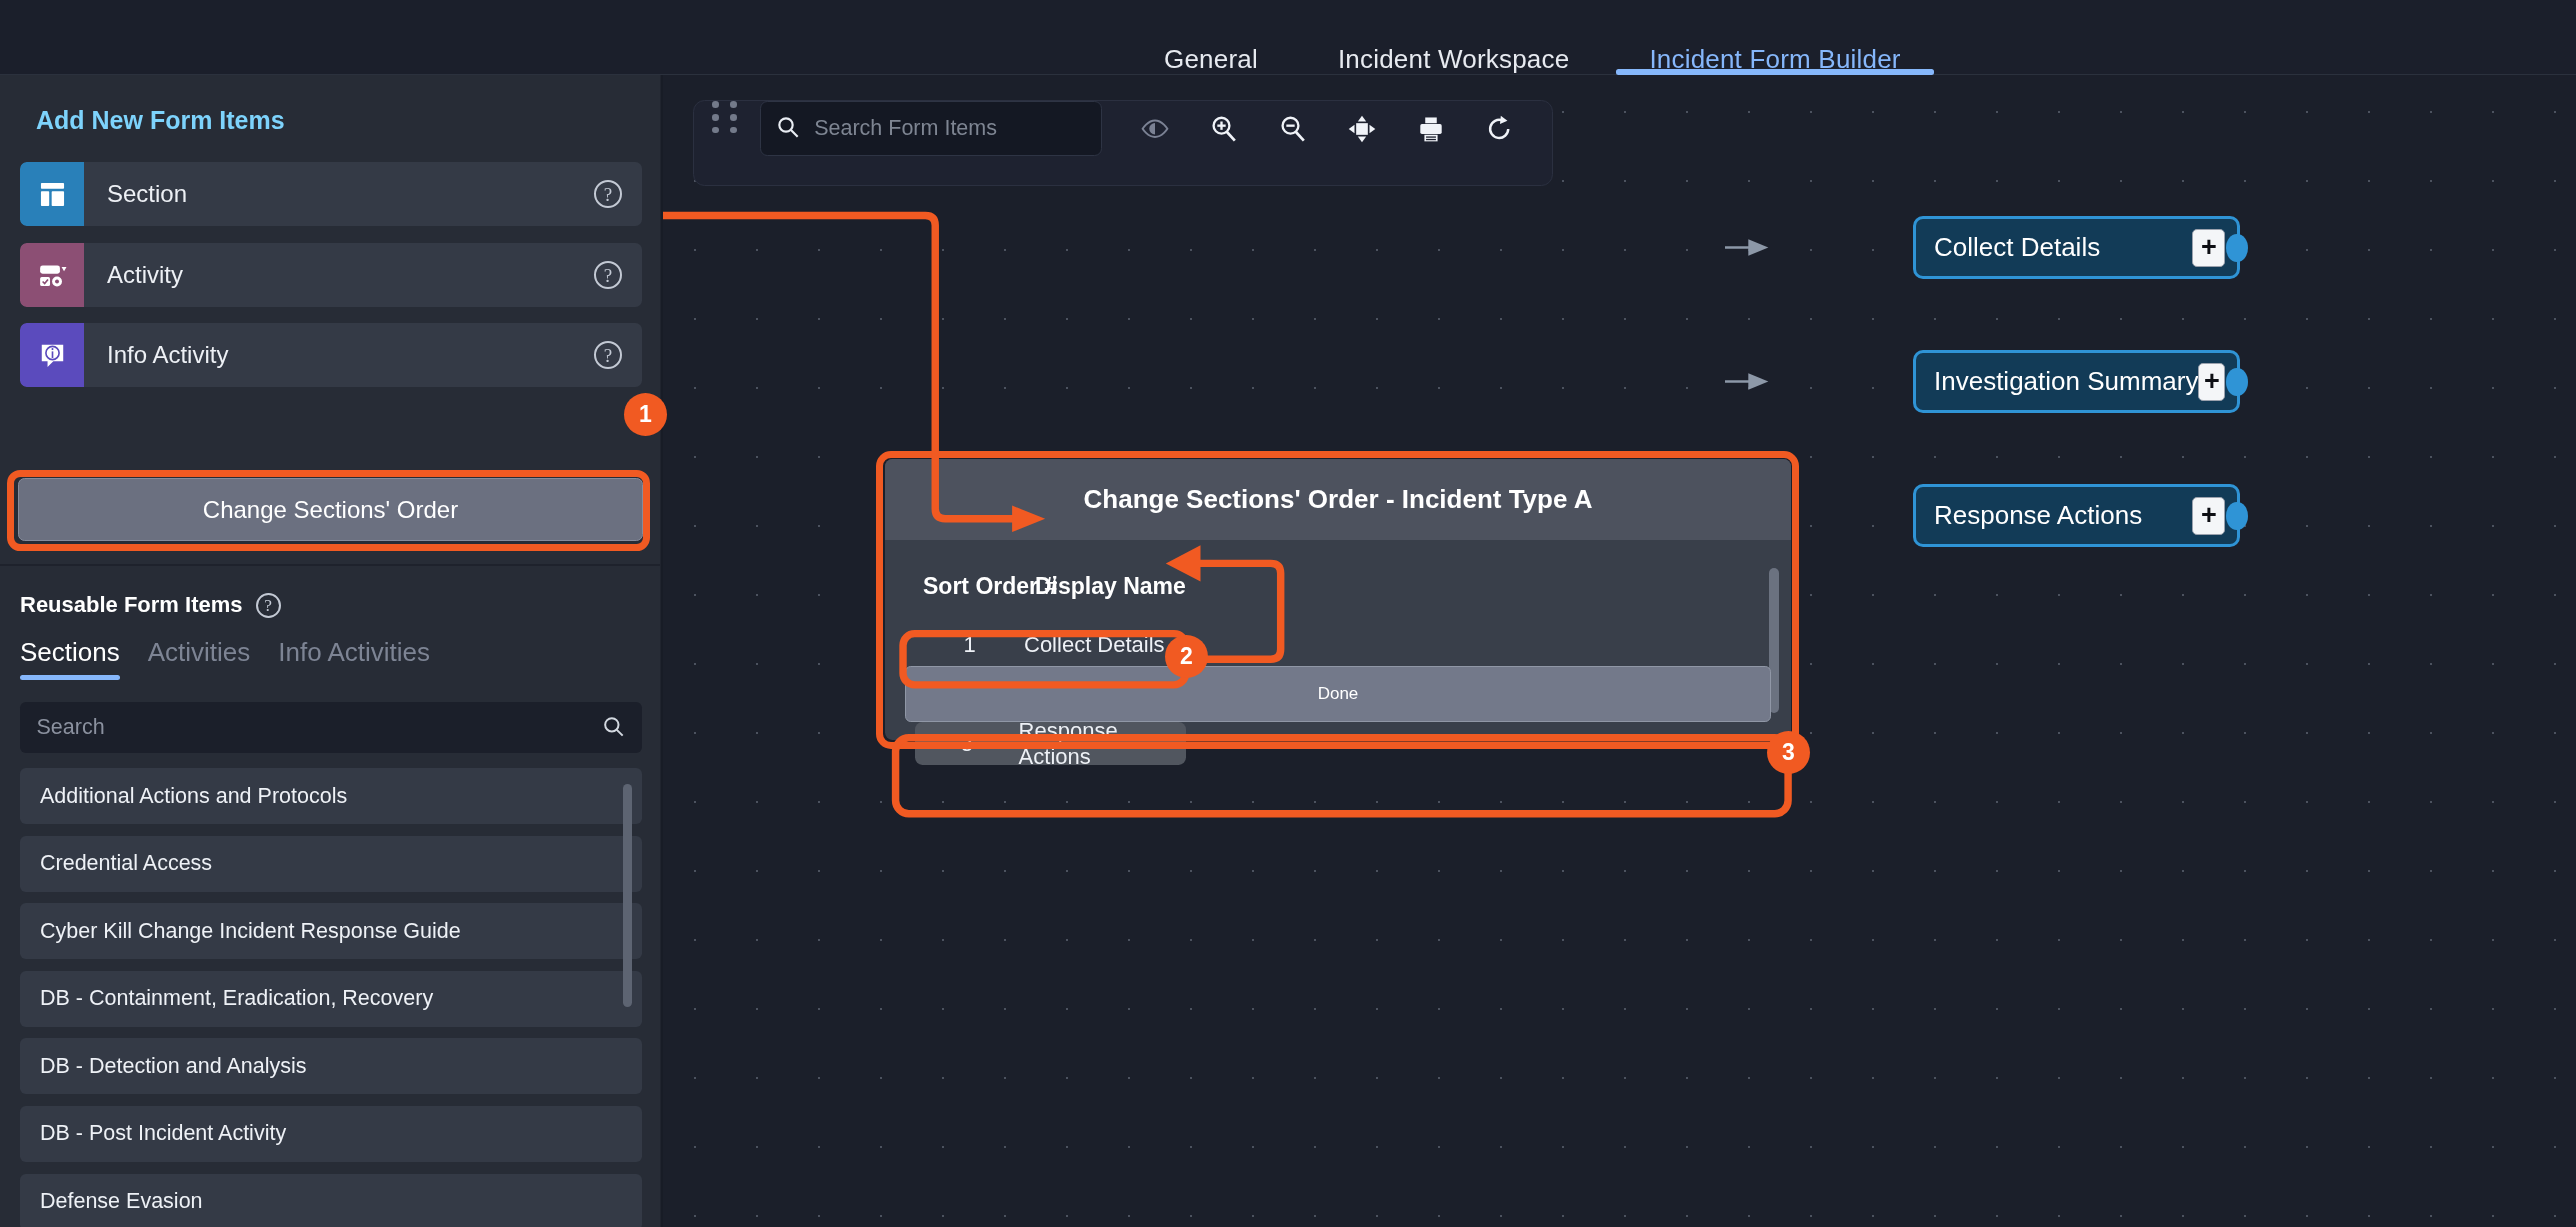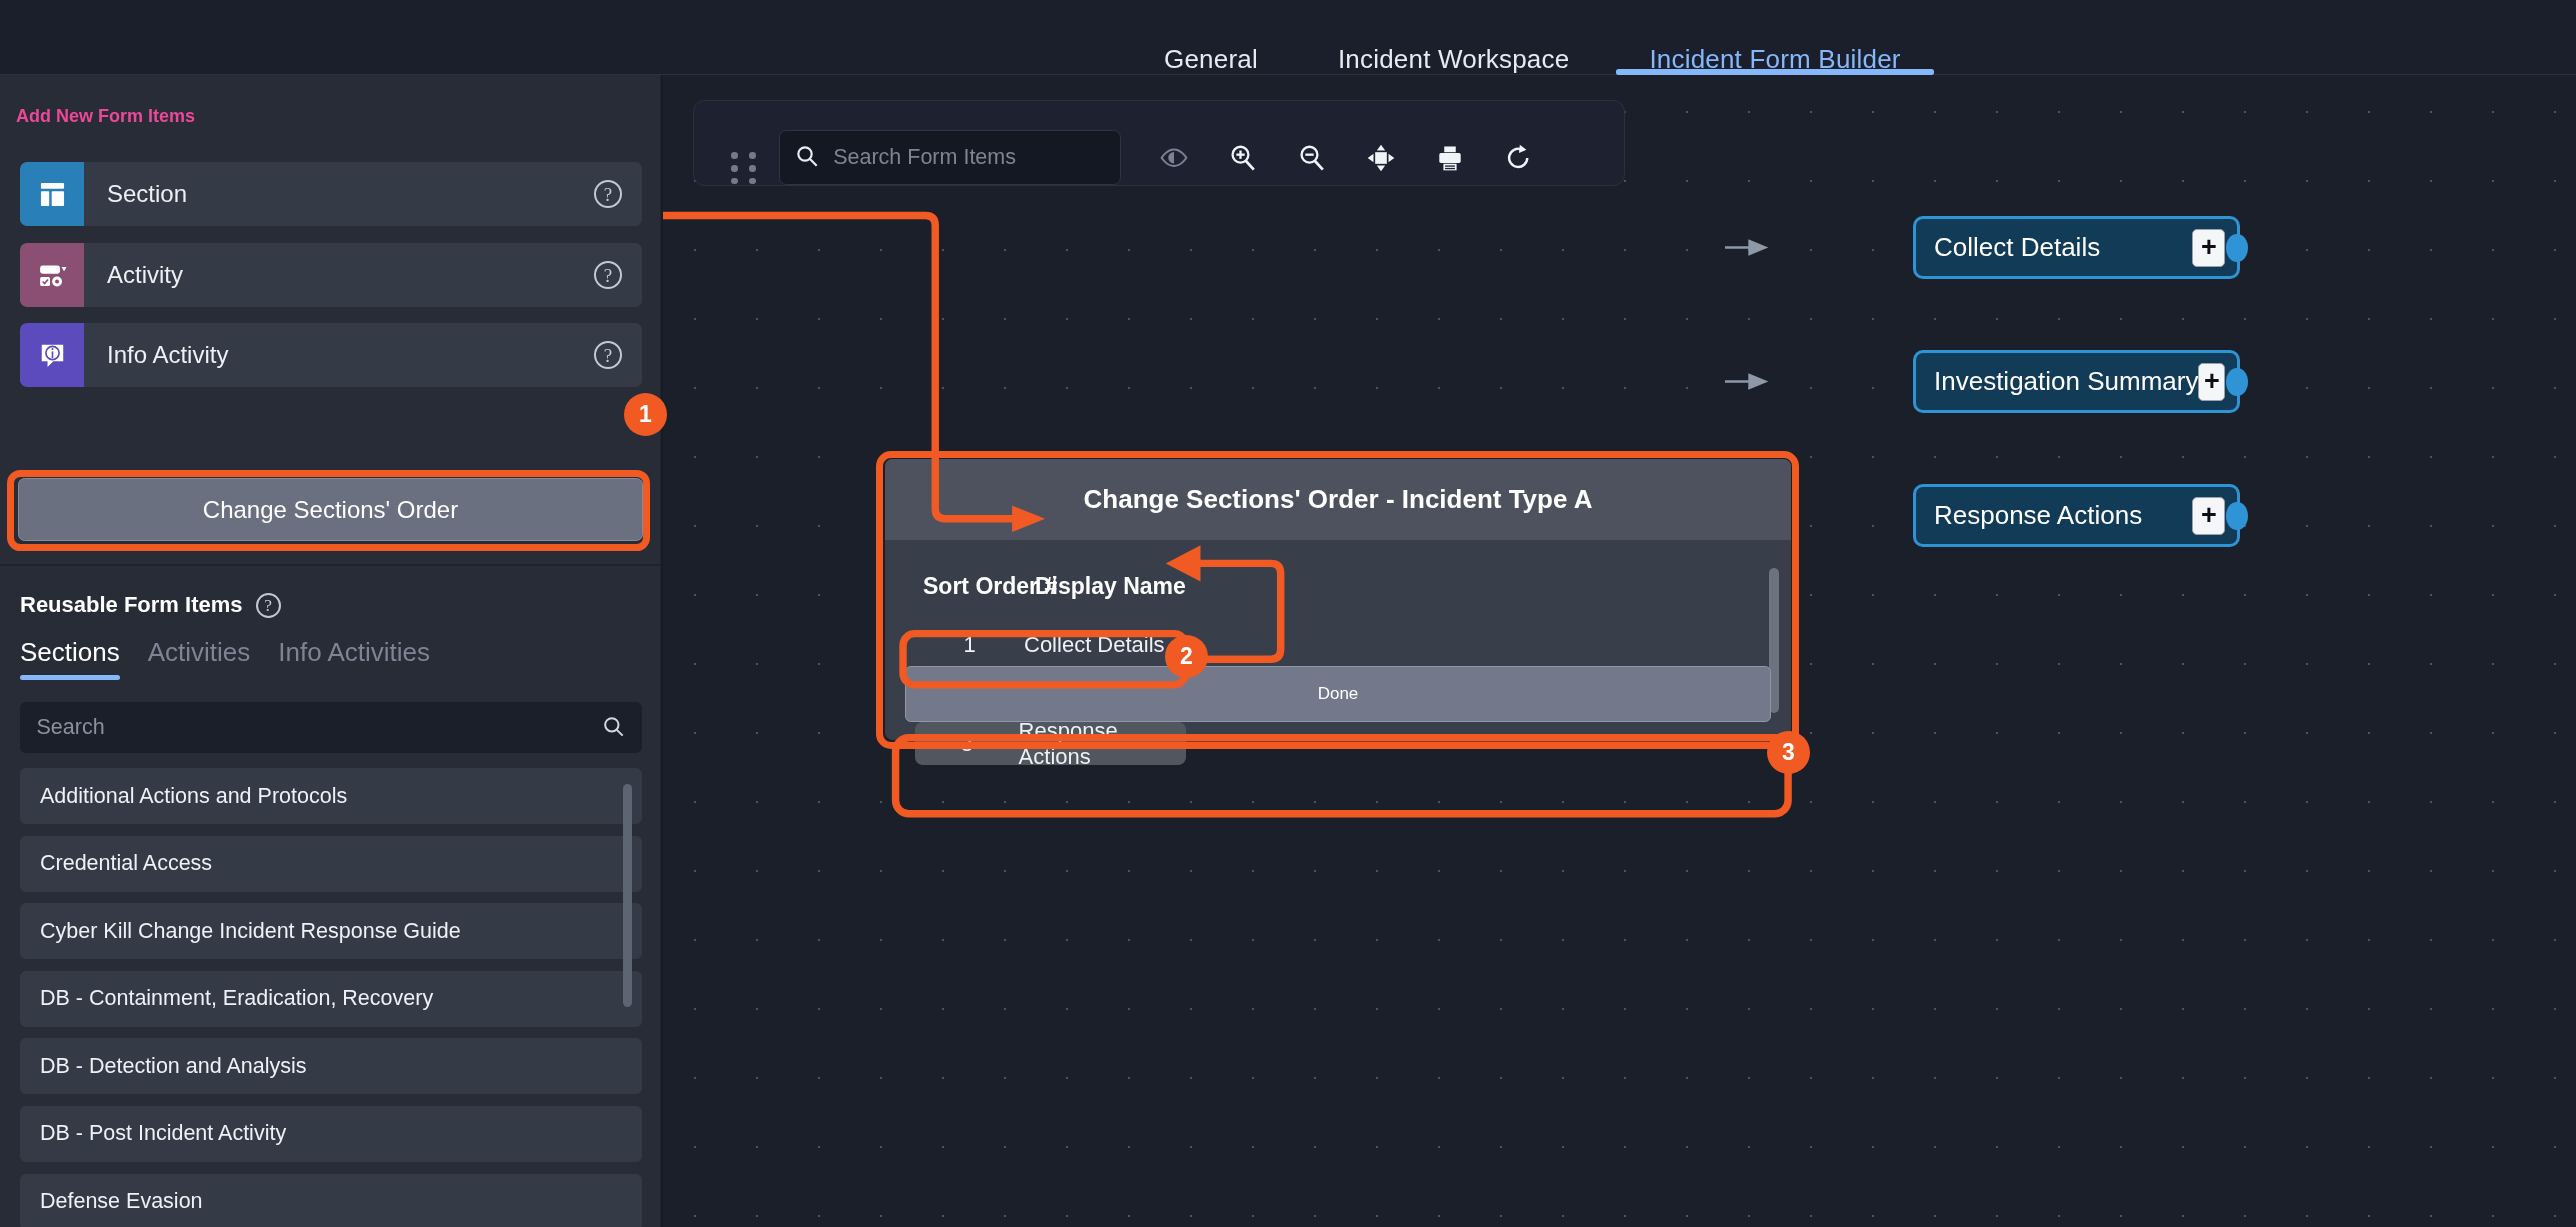--- a/index.html
+++ b/index.html
@@ -33,22 +33,22 @@
   }
 
   
   .sidebar {
     position: absolute; left: 0; top: 75px; width: 661px; height: 1152px;
     background: #272c36;
     border-right: 1.7px solid #20242e;
     overflow: hidden;
   }
   .sb-title {
-    position: absolute; left: 16px; top: 31px;
-    font-size: 18px; font-weight: bold; color: #ec4899;
+    position: absolute; left: 36px; top: 31px;
+    font-size: 25px; font-weight: bold; color: #7dd3fc;
   }
   .add-items { position: absolute; left: 20px; top: 87px; width: 622px; }
   .add-row {
     position: relative; display: flex; align-items: center;
     height: 64px; background: #343a46; border-radius: 6.6px; margin-bottom: 16.5px;
     cursor: pointer; overflow: hidden;
   }
   .add-ico {
     width: 64px; height: 64px; flex: 0 0 64px;
     display: flex; align-items: center; justify-content: center;
@@ -125,23 +125,23 @@
     background: #1b1f2a;
     background-image:
       radial-gradient(circle at 0.8px 0.8px, rgba(150,158,175,.40) 1px, transparent 1.3px);
     background-size: 62px 69px;
     background-position: 31px 36px;
     overflow: hidden;
   }
 
   
   .toolbar {
-    position: absolute; left: 30px; top: 25px; width: 932px; height: 86px;
+    position: absolute; left: 30px; top: 25px; width: 860px; height: 86px;
     background: #1e2230; border: 1.7px solid #2b3040; border-radius: 11.6px;
-    display: flex; align-items: flex-end; padding: 0 37px; gap: 0;
+    display: flex; align-items: flex-start; padding: 0 18px; gap: 0;
   }
   .grip { width: 28px; height: 33px; display: grid;
     grid-template-columns: 1fr 1fr; grid-template-rows: 1fr 1fr 1fr;
     gap: 5.8px 8.3px; cursor: grab; }
   .grip i { width: 6.6px; height: 6.6px; background: #737a8a; border-radius: 50%; display:block;}
   .tb-search {
     margin-left: 20px; width: 342px; height: 55px; background: #141823;
     border: 1.7px solid #2e3444; border-radius: 7.4px; display: flex;
     align-items: center; padding: 0 15px; gap: 13.2px; cursor: text;
   }

